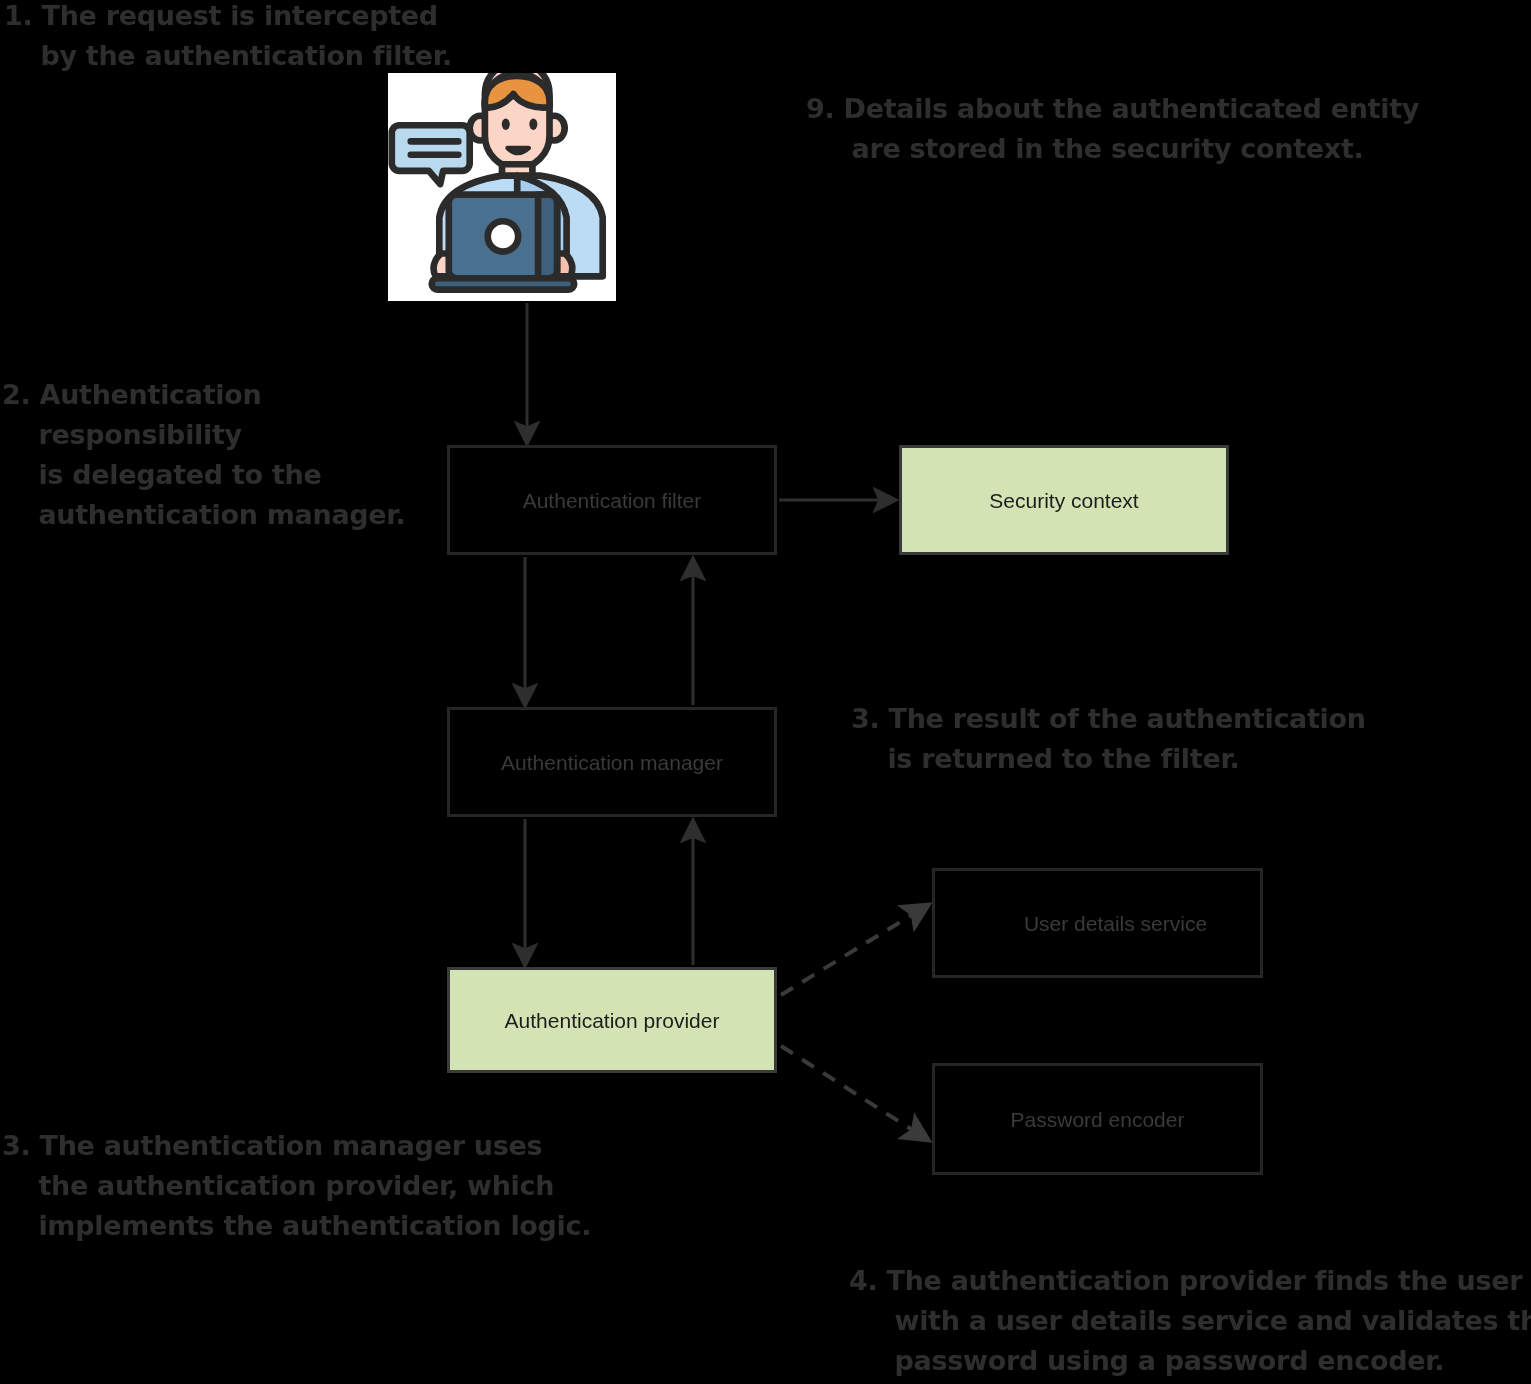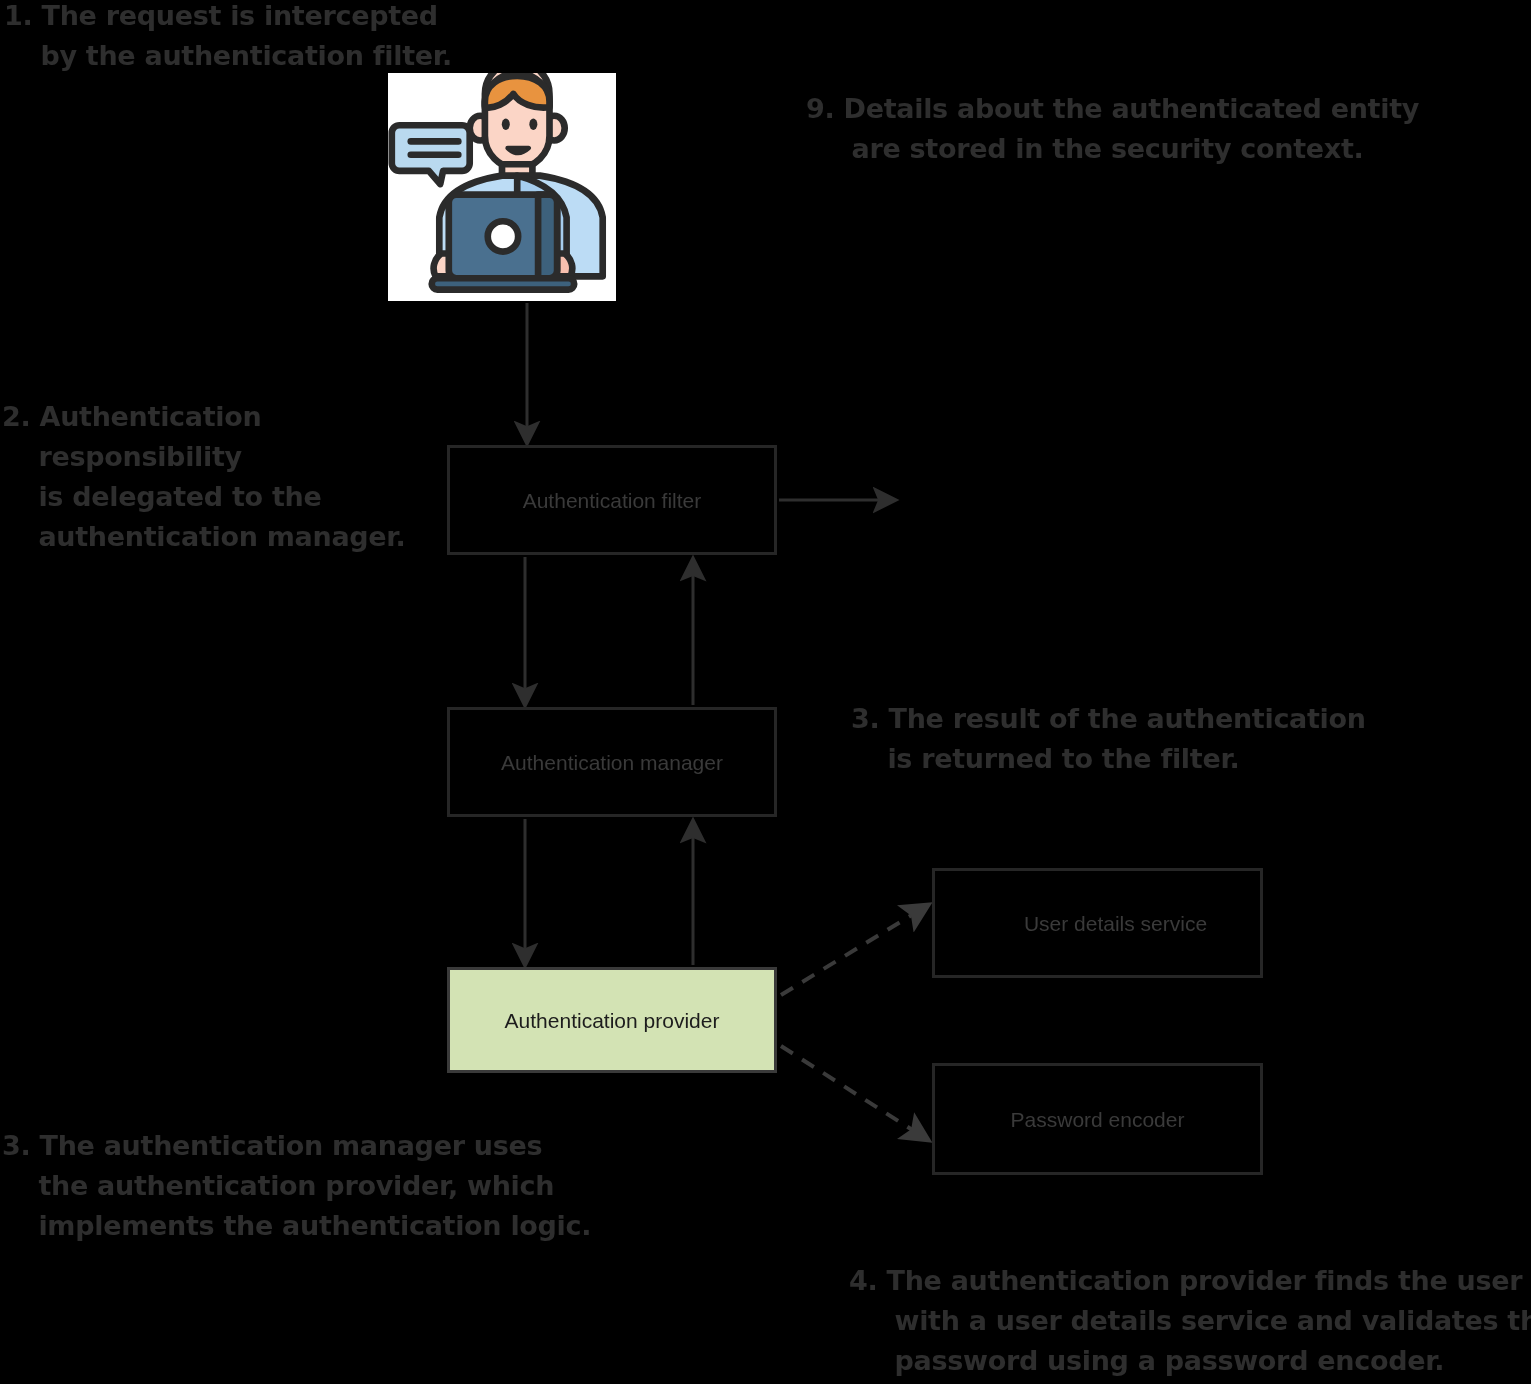--- a/index.html
+++ b/index.html
@@ -139,20 +139,23 @@
 
         <path d="M52 216 h138 a4 4 0 0 1 0 12 h-138 a4 4 0 0 1 0 -12 z" fill="#3d617c"></path>
       </g>
     </svg>
   </div>
 
   <div class="box" style="left:447px; top:445px; width:330px; height:110px;">
     <span class="box-label">Authentication filter</span>
   </div>
 
+  <div class="box filled" style="left:899px; top:445px; width:330px; height:110px;">
+    <span class="box-label">Security context</span>
+  </div>
 
   <div class="box" style="left:447px; top:707px; width:330px; height:110px;">
     <span class="box-label">Authentication manager</span>
   </div>
 
   <div class="box filled" style="left:447px; top:967px; width:330px; height:106px;">
     <span class="box-label">Authentication provider</span>
   </div>
 
   <div class="box" style="left:932px; top:868px; width:331px; height:110px;padding-left:36px;">
@@ -162,21 +165,21 @@
   <div class="box" style="left:932px; top:1063px; width:331px; height:112px;">
     <span class="box-label">Password encoder</span>
   </div>
 
   <div class="callout" style="left:4px; top:-4px;">1. The request is intercepted
     by the authentication filter.</div>
 
   <div class="callout" style="left:806px; top:89px;">9. Details about the authenticated entity
      are stored in the security context.</div>
 
-  <div class="callout" style="left:2px; top:397px;">2. Authentication
+  <div class="callout" style="left:2px; top:375px;">2. Authentication
     responsibility
     is delegated to the
     authentication manager.</div>
 
   <div class="callout" style="left:851px; top:699px;">3. The result of the authentication
     is returned to the filter.</div>
 
   <div class="callout" style="left:2px; top:1126px;">3. The authentication manager uses
     the authentication provider, which
     implements the authentication logic.</div>

